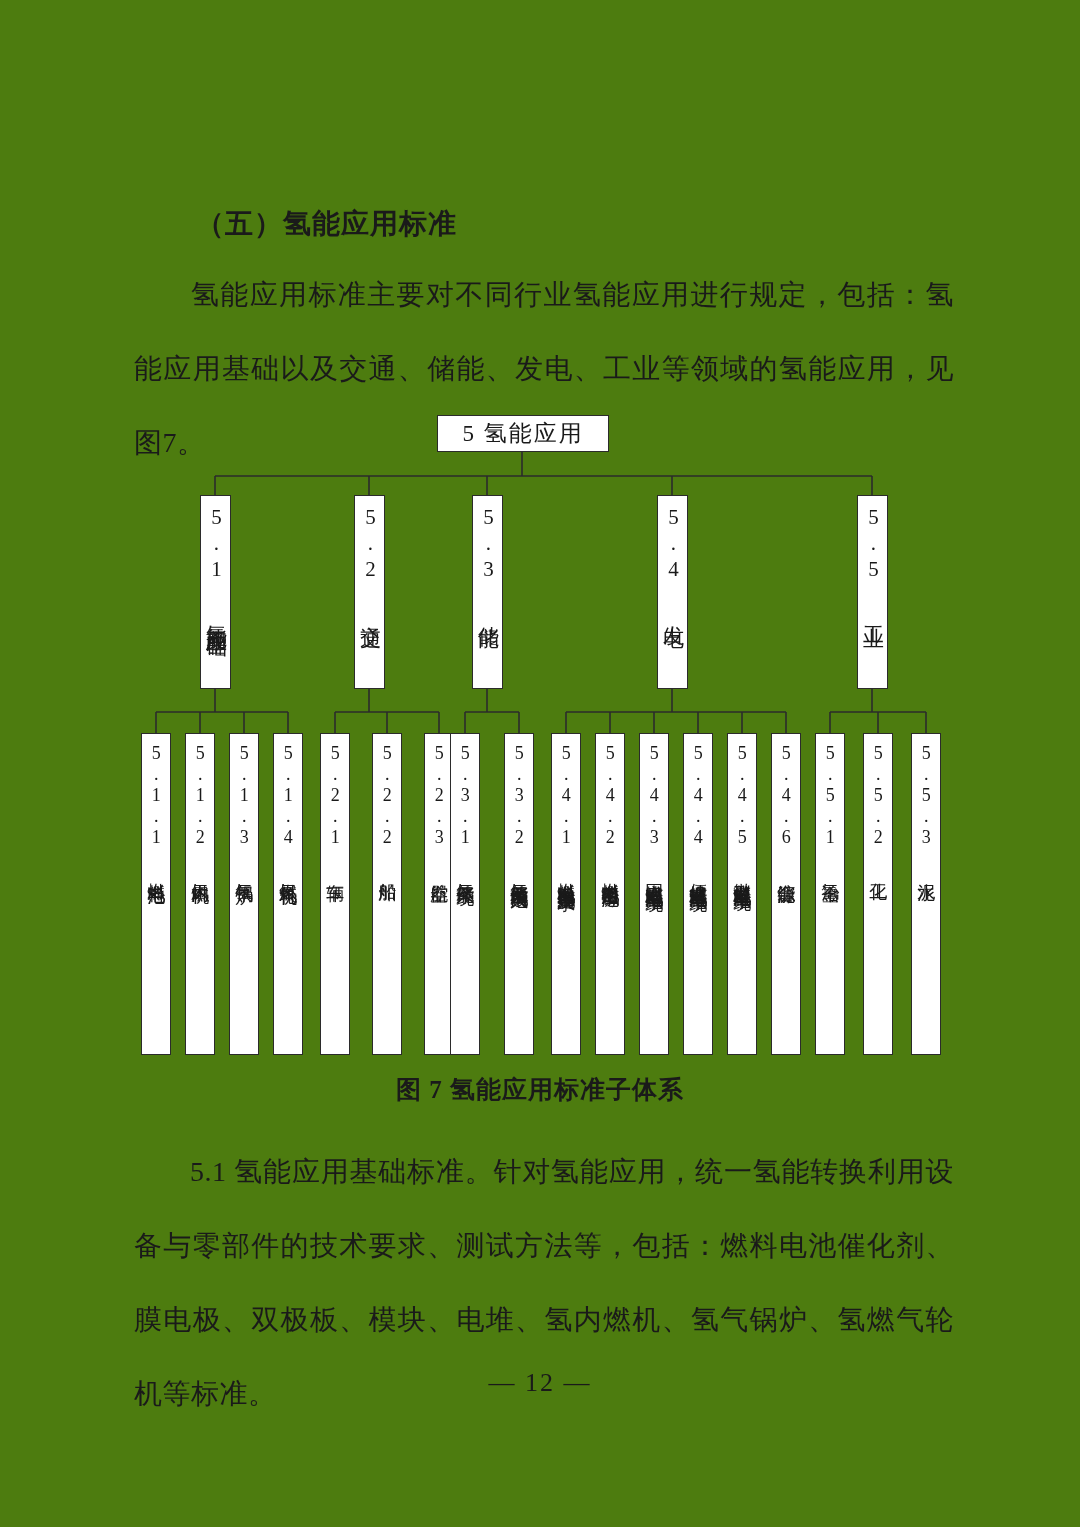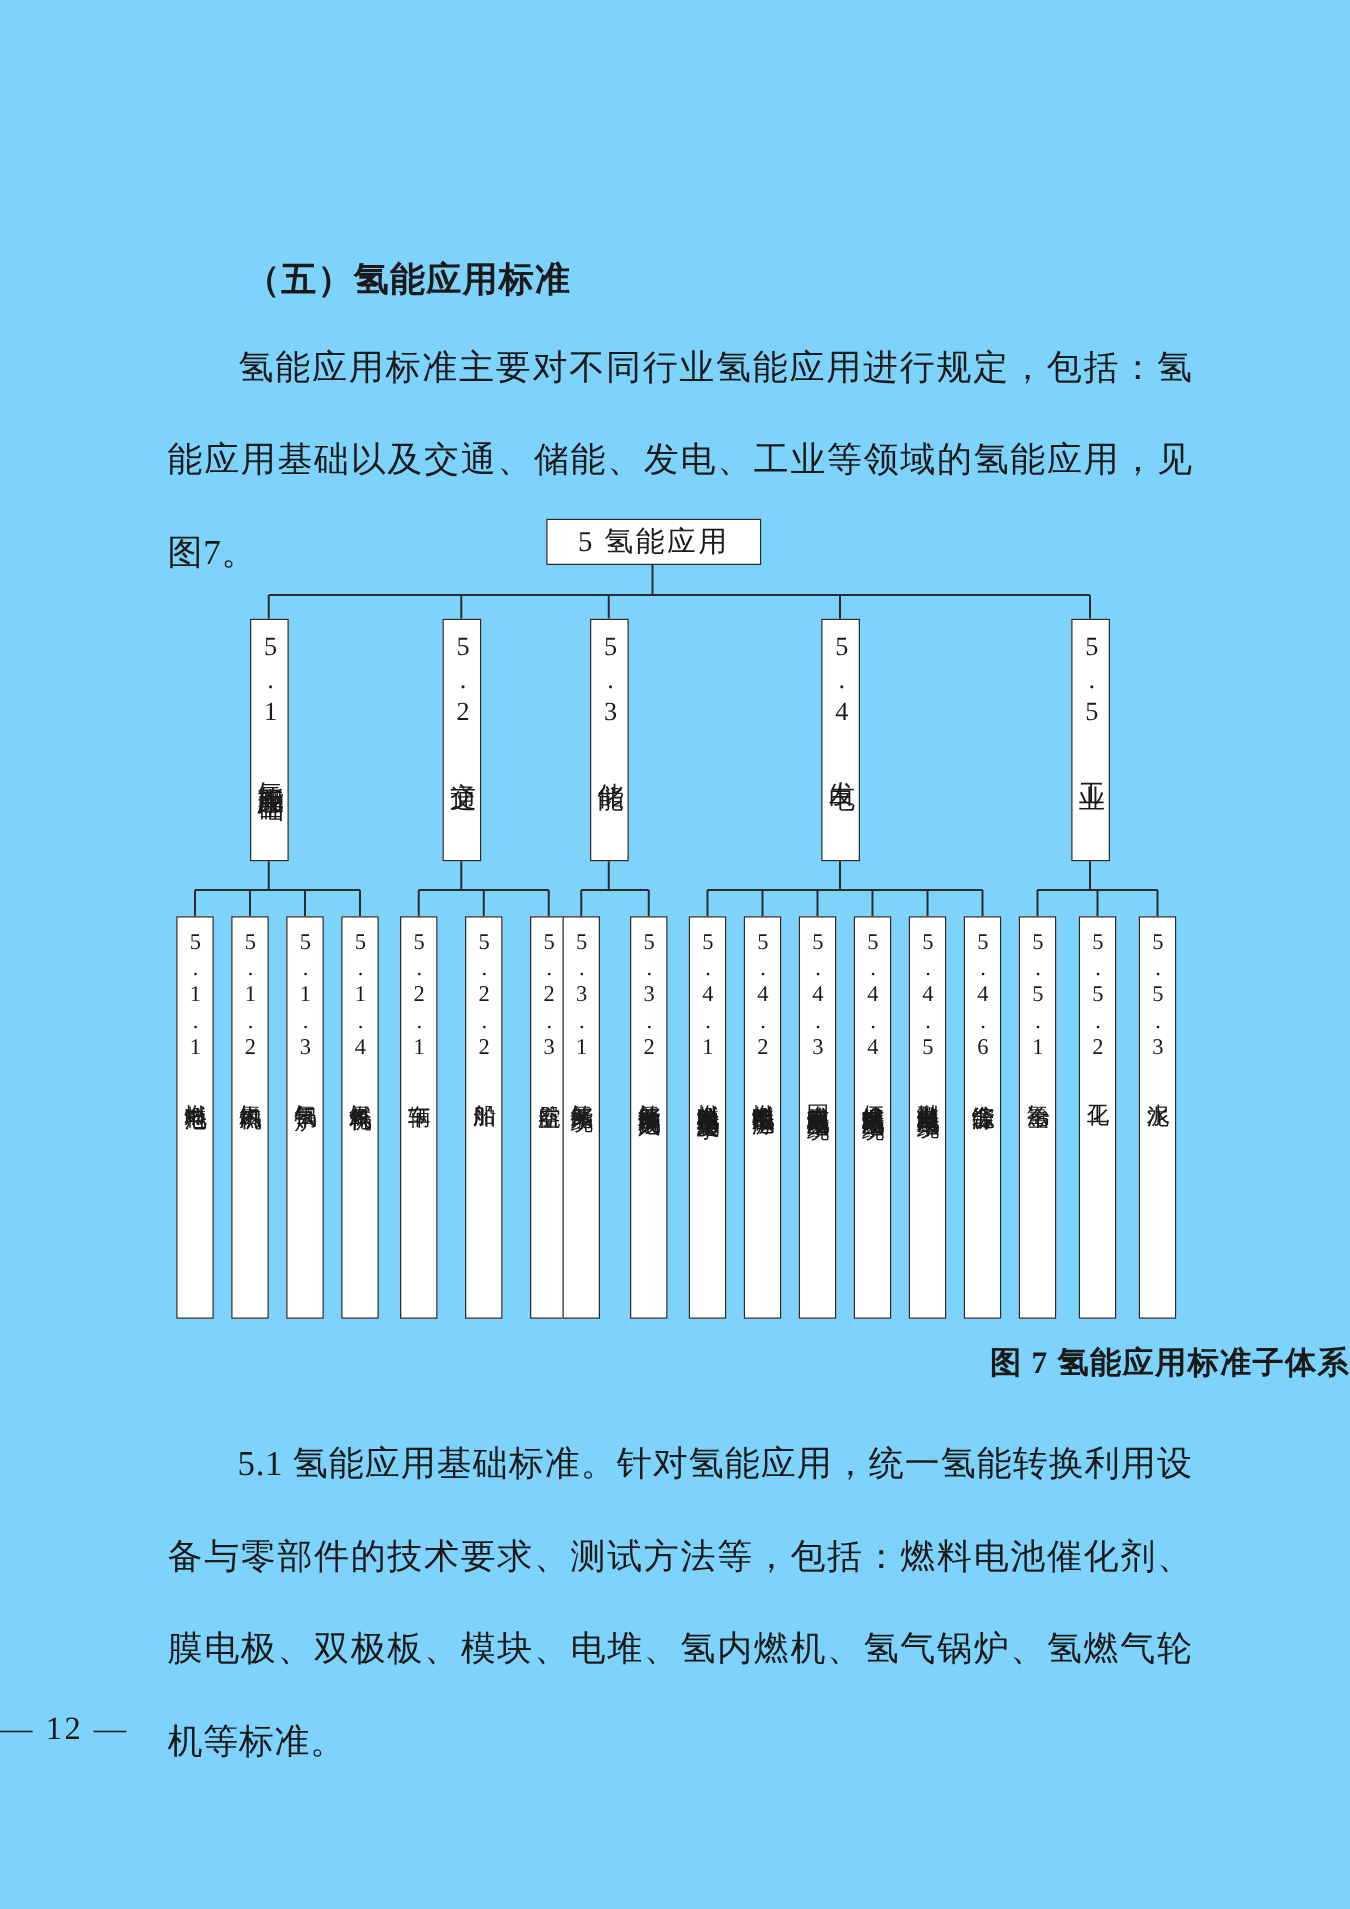--- a/index.html
+++ b/index.html
@@ -12,21 +12,21 @@
     height: 1527px;
     position: relative;
     font-family: "Liberation Serif", "DejaVu Serif", serif;
     color: #1a1a1a;
     overflow: hidden;
   }
 
   .page {
     position: absolute;
     inset: 0;
-    background: #7dd3fc;
+    background: #4d7c0f;
   }
 
   
   .heading {
     position: absolute;
     left: 196px;
     top: 205px;
     font-size: 28px;
     font-weight: bold;
     letter-spacing: 1px;
@@ -45,31 +45,32 @@
   }
   .para.p1 { top: 258px; }
   .para.p2 { top: 1135px; }
   .para .indent { display: inline-block; width: 56px; }
 
   .fig-caption {
     position: absolute;
     left: 0;
     width: 1080px;
     top: 1073px;
-    text-align: right;
+    text-align: center;
     font-size: 25px;
     font-weight: bold;
     letter-spacing: 1px;
   }
 
   .page-number {
     position: absolute;
     left: 0;
     width: 1080px;
     top: 1368px;
+    text-align: center;
     font-size: 26px;
     letter-spacing: 2px;
   }
 
   
   #diagram {
     position: absolute;
     left: 0;
     top: 0;
     width: 1080px;

